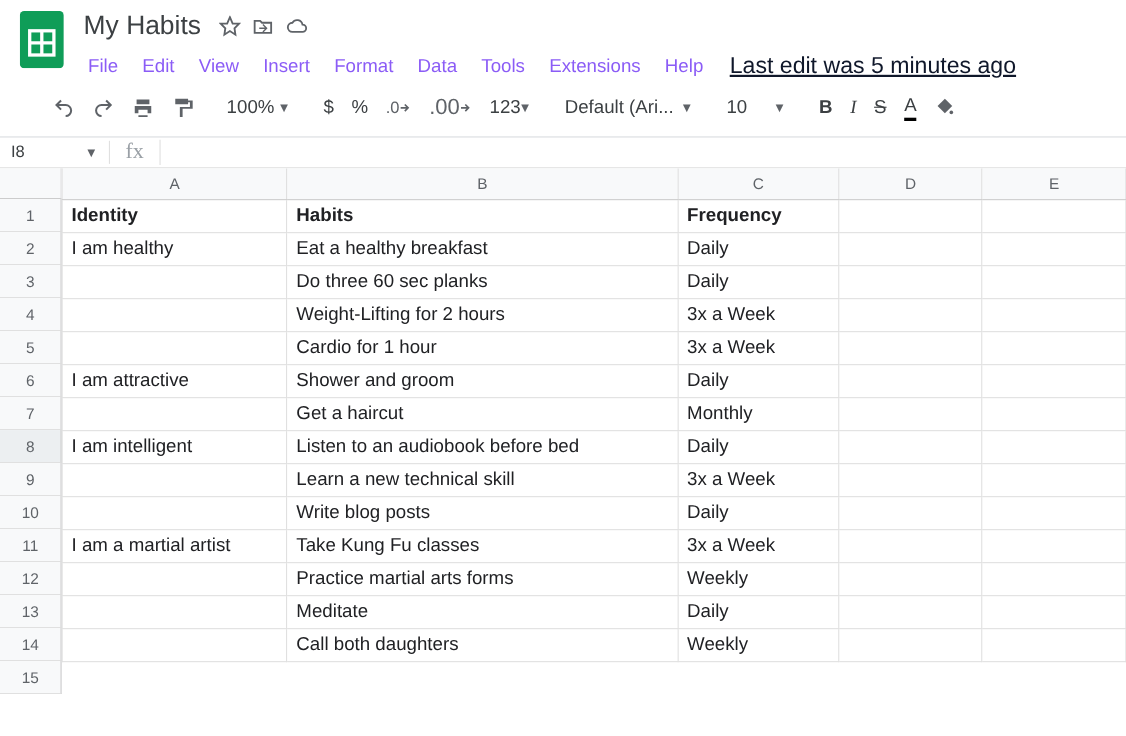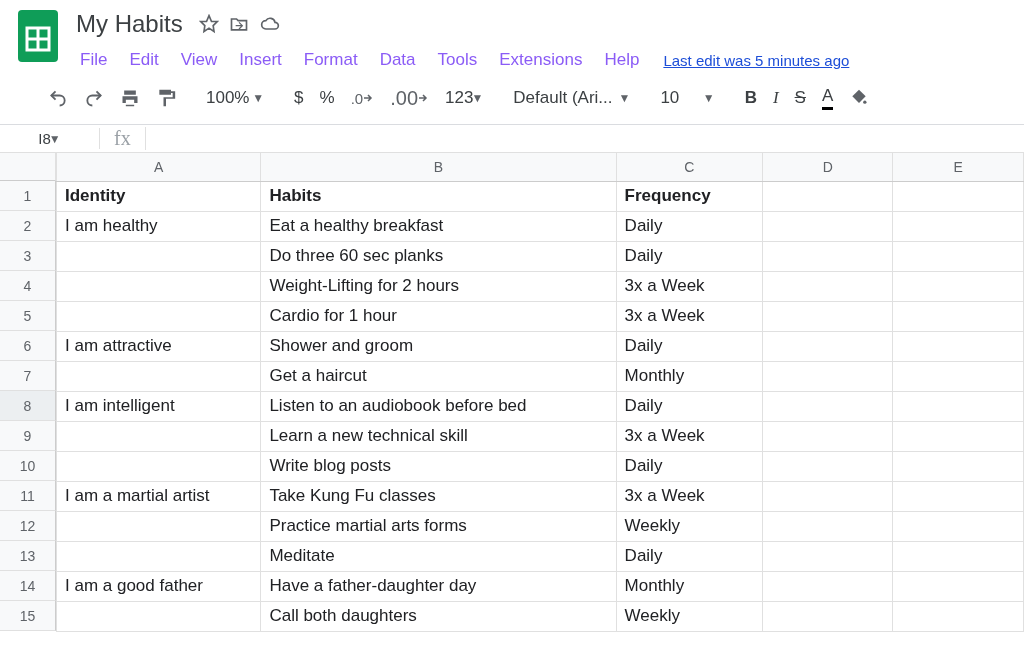--- a/index.html
+++ b/index.html
@@ -17,34 +17,34 @@
     display: flex; align-items: center; justify-content: center;
     margin-right: 10px;
   }
   .logo svg { width: 40px; height: 52px; }
   .title-col { flex: 1; }
   .doc-title-row { display: flex; gap: 10px; }
   .doc-title { font-size: 24px; color: #3c4043; padding: 2px 6px; line-height: 28px; }
   .title-icon { color: #5f6368; display:flex; align-items:center; }
   .menubar { display: flex; align-items: center; gap: 2px; margin-top: 6px; }
   .menu-item { font-size: 17px; color: #8b5cf6; padding: 4px 10px; cursor: pointer; }
-  .last-edit { font-size: 15px; color: #1d4ed8; text-decoration: underline; margin-left: 12px; cursor:pointer; }
+  .last-edit { font-size: 21px; color: #0f172a; text-decoration: underline; margin-left: 12px; cursor:pointer; }
   .toolbar {
     display: flex; align-items: center; padding: 8px 16px 10px 40px;
     border-bottom: 1px solid #dadce0; gap: 0;
   }
   .tb-btn { color:#5f6368; padding: 4px 8px; display:flex; align-items:center; cursor:pointer; font-size:17px; }
   .tb-sep { width:14px; }
   .tb-drop { font-size: 12px; color:#5f6368; margin-left:-2px; }
   .tb-text { font-size: 17px; color:#3c4043; }
   .font-select { display:flex; align-items:center; gap:8px; padding:2px 8px; }
   .underline-a { border-bottom: 3px solid #000; padding-bottom:1px; }
   .strike { text-decoration: line-through; }
   .namebox-row { display:flex; align-items:center; border-bottom:1px solid #e0e0e0; height:28px; }
-  .namebox { width:100px; font-size:15px; color:#3c4043; padding:2px 10px; border-right:1px solid #e0e0e0; display:flex; align-items:center; justify-content:center;}
+  .namebox { width:100px; font-size:15px; color:#3c4043; padding:2px 10px; border-right:1px solid #e0e0e0; display:flex; align-items:center; justify-content:space-between;}
   .fx { font-family: Georgia, serif; color:#9aa0a6; font-size:20px; padding:0 14px; border-right:1px solid #e0e0e0;}
   .fx-input { flex:1; height:100%; }
   .sheet { display:flex; }
   .rowhdrs { display:flex; flex-direction:column; }
   .corner { width:56px; height:28px; background:#f8f9fa; border-right:1px solid #e0e0e0; border-bottom:1px solid #ccc; }
   .rowhdr { width:56px; height:30px; background:#f8f9fa; border-right:1px solid #ccc; border-bottom:1px solid #e0e0e0; display:flex; align-items:center; justify-content:center; font-size:14px; color:#5f6368; }
   .rowhdr.sel { background:#eceff1; }
   .gridwrap { overflow:hidden; }
   table.grid { border-collapse: collapse; table-layout:fixed; }
   table.grid th {
@@ -313,27 +313,20 @@
             <td></td>
           </tr>
           <tr>
             <td></td>
             <td>Meditate</td>
             <td>Daily</td>
             <td></td>
             <td></td>
           </tr>
           <tr>
-            <td>I am a good father</td>
-            <td>Have a father-daughter day</td>
-            <td>Monthly</td>
-            <td></td>
-            <td></td>
-          </tr>
-          <tr>
             <td></td>
             <td>Call both daughters</td>
             <td>Weekly</td>
             <td></td>
             <td></td>
           </tr>
         </tbody>
     </table>
   </div>
 </div>

